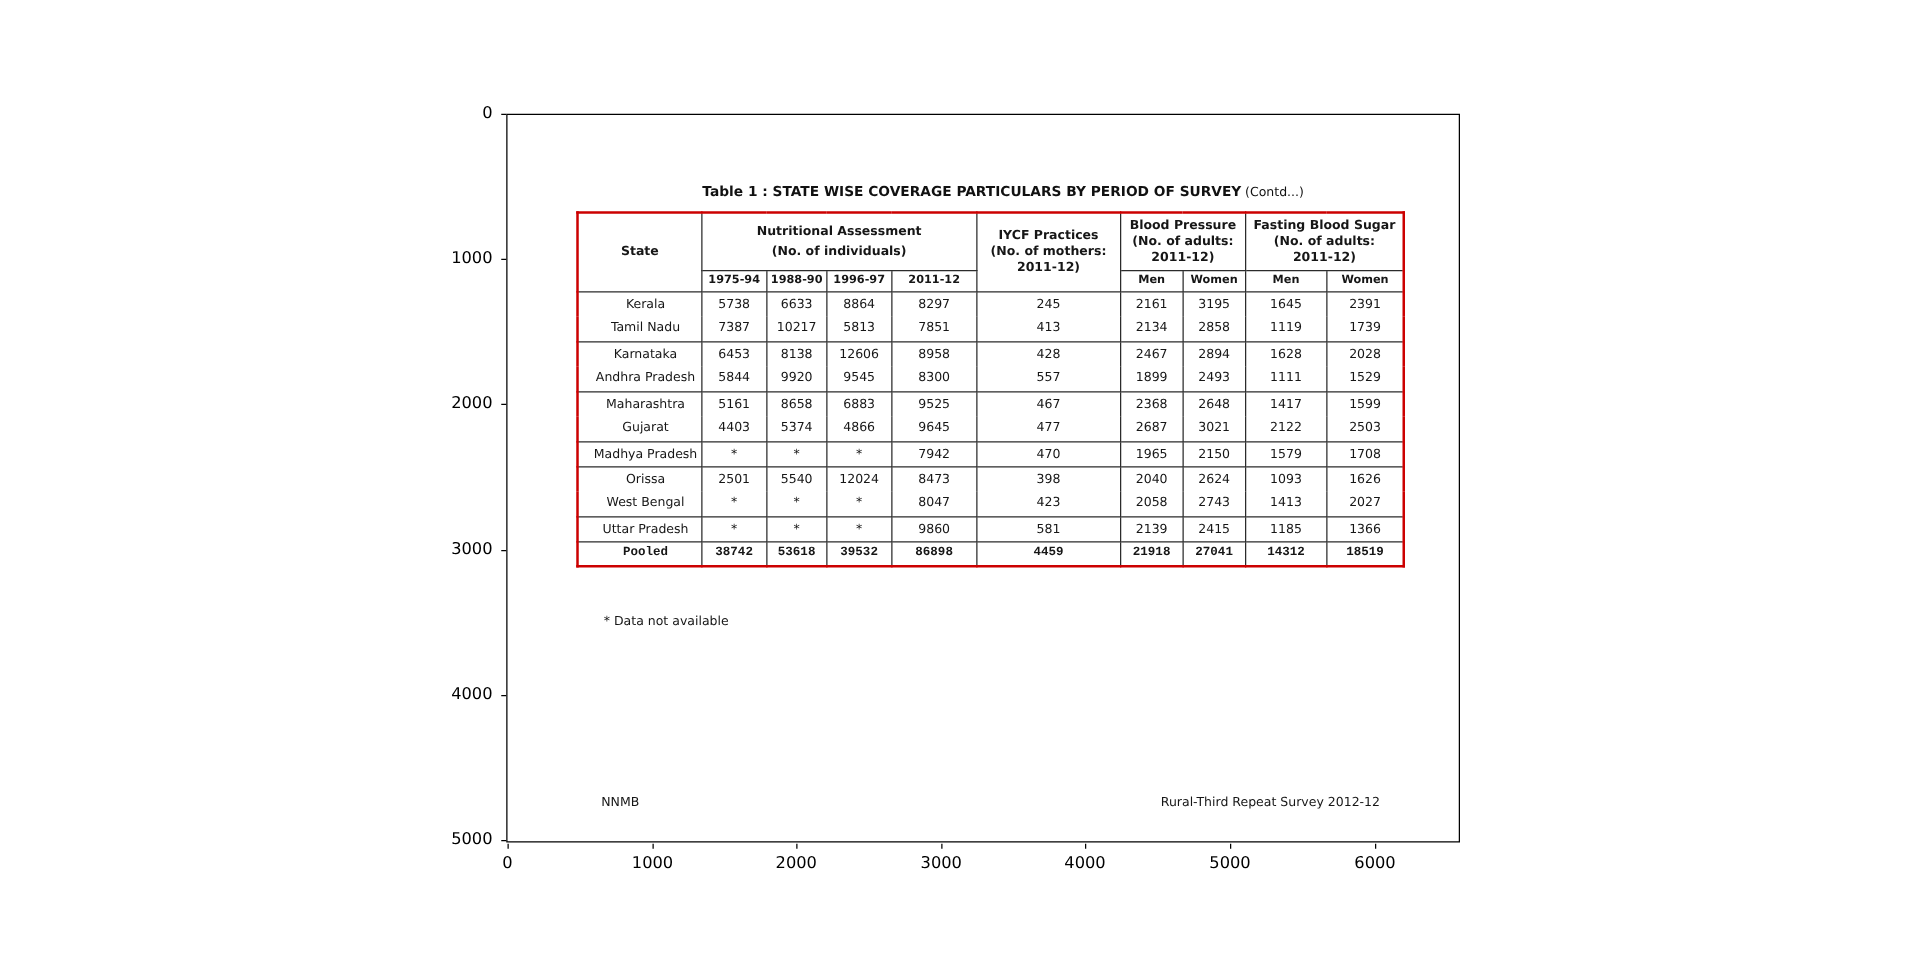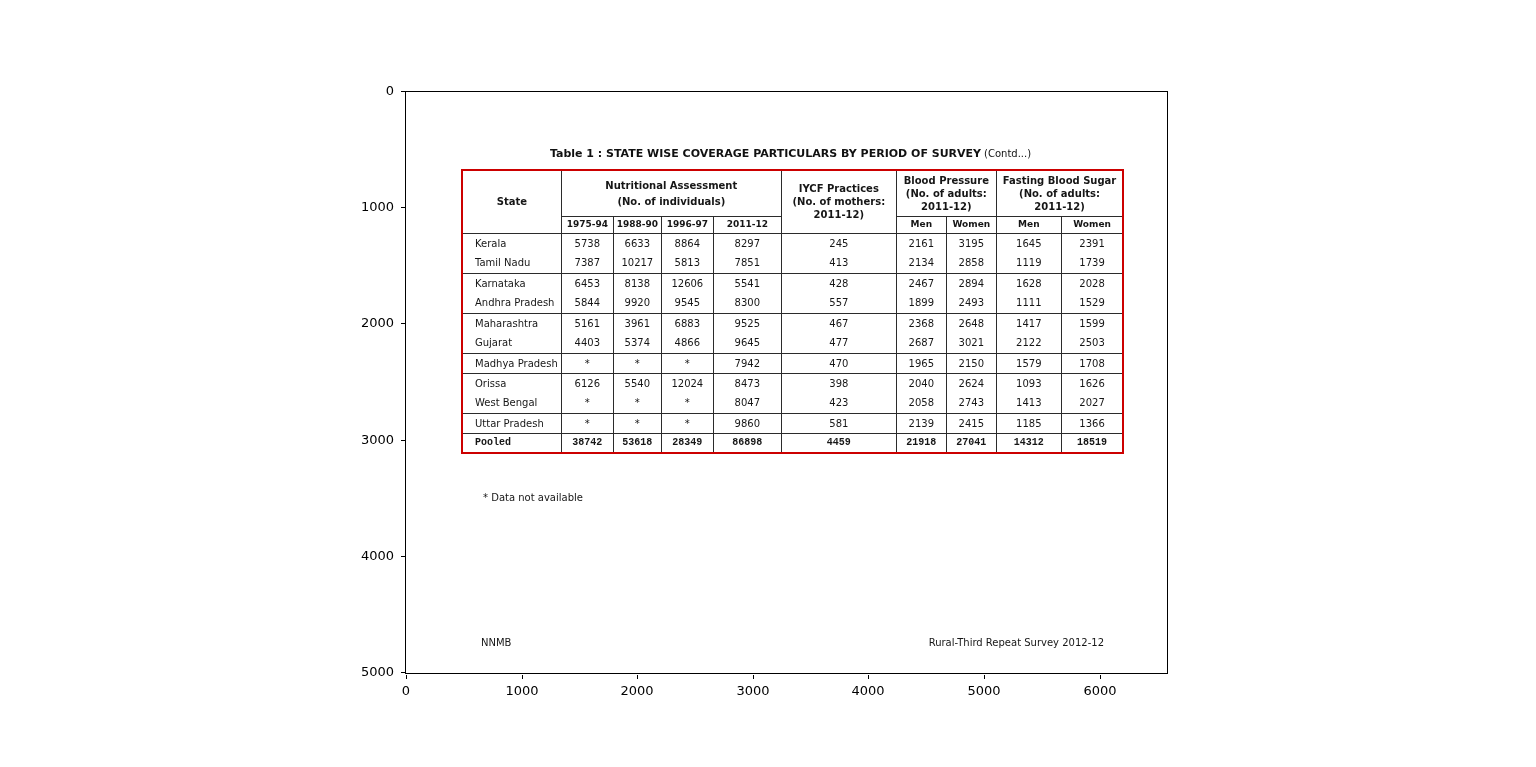--- a/index.html
+++ b/index.html
@@ -26,21 +26,21 @@
   .ytick { position: absolute; left: 0; width: 405px; height: 0; }
   .ytick .mark { position: absolute; right: 0; top: 0; width: 4px; height: 1px; background: #000; }
   .ytick .lbl  { position: absolute; right: 11px; top: -8px; font-size: 13px; color: #000; }
   .xtick { position: absolute; top: 674px; width: 0; height: 0; }
   .xtick .mark { position: absolute; left: 0; top: 1px; width: 1px; height: 4px; background: #000; }
   .xtick .lbl  { position: absolute; left: -35px; top: 9px; width: 70px; text-align: center; font-size: 13px; color: #000; }
 
   
   .doc-title {
     position: absolute;
-    left: 56px; top: 55px; width: 657px;
+    left: 68px; top: 55px; width: 657px;
     text-align: center;
     font-size: 11px; font-weight: bold;
     color: #111;
     white-space: nowrap;
   }
   .doc-title .suffix { font-weight: normal; font-size: 10px; margin-left: 3px; }
 
   
   .data-table {
     position: absolute;
@@ -69,21 +69,21 @@
     border-bottom: none;
     text-align: center;
     vertical-align: middle;
     height: 20px;
     padding: 0 3px;
     white-space: nowrap;
     overflow: hidden;
   }
   .data-table tr.sep td { border-bottom: 1px solid #2b2b2b; margin-top: 27px; }
   .data-table tr.bold td { font-weight: bold; font-family: Liberation Mono, monospace; }
-  .data-table td.state { text-align: left; padding-left: 12px; }
+  .data-table td.state { text-align: center; padding-left: 12px; }
 
   
   .footnote {
     position: absolute; left: 77px; top: 400px;
     font-size: 10px; color: #161616;
   }
   .footer-left   { position: absolute; left: 75px;  top: 545px; font-size: 10px; }
   .footer-center { position: absolute; left: 55px;  top: 545px; width: 657px; text-align: center; font-size: 10px; }
   .footer-right  { position: absolute; left: 353px; top: 545px; width: 345px; text-align: right; font-size: 10px; }
 </style>
@@ -166,21 +166,21 @@
           <td>2134</td>
           <td>2858</td>
           <td>1119</td>
           <td>1739</td>
         </tr>
         <tr>
           <td class="state">Karnataka</td>
           <td>6453</td>
           <td>8138</td>
           <td>12606</td>
-          <td>5541</td>
+          <td>8958</td>
           <td>428</td>
           <td>2467</td>
           <td>2894</td>
           <td>1628</td>
           <td>2028</td>
         </tr>
         <tr class="sep">
           <td class="state">Andhra Pradesh</td>
           <td>5844</td>
           <td>9920</td>
@@ -188,21 +188,21 @@
           <td>8300</td>
           <td>557</td>
           <td>1899</td>
           <td>2493</td>
           <td>1111</td>
           <td>1529</td>
         </tr>
         <tr>
           <td class="state">Maharashtra</td>
           <td>5161</td>
-          <td>3961</td>
+          <td>8658</td>
           <td>6883</td>
           <td>9525</td>
           <td>467</td>
           <td>2368</td>
           <td>2648</td>
           <td>1417</td>
           <td>1599</td>
         </tr>
         <tr class="sep">
           <td class="state">Gujarat</td>
@@ -223,21 +223,21 @@
           <td>*</td>
           <td>7942</td>
           <td>470</td>
           <td>1965</td>
           <td>2150</td>
           <td>1579</td>
           <td>1708</td>
         </tr>
         <tr>
           <td class="state">Orissa</td>
-          <td>6126</td>
+          <td>2501</td>
           <td>5540</td>
           <td>12024</td>
           <td>8473</td>
           <td>398</td>
           <td>2040</td>
           <td>2624</td>
           <td>1093</td>
           <td>1626</td>
         </tr>
         <tr class="sep">
@@ -261,21 +261,21 @@
           <td>581</td>
           <td>2139</td>
           <td>2415</td>
           <td>1185</td>
           <td>1366</td>
         </tr>
         <tr class="bold">
           <td class="state">Pooled</td>
           <td>38742</td>
           <td>53618</td>
-          <td>28349</td>
+          <td>39532</td>
           <td>86898</td>
           <td>4459</td>
           <td>21918</td>
           <td>27041</td>
           <td>14312</td>
           <td>18519</td>
         </tr>
       </tbody>
   </table>
 

